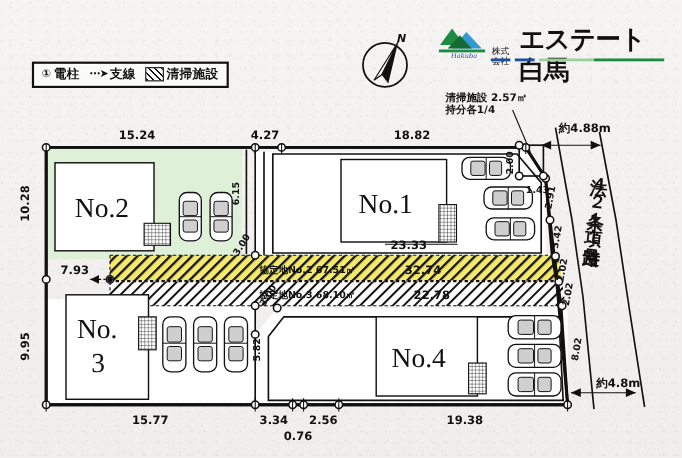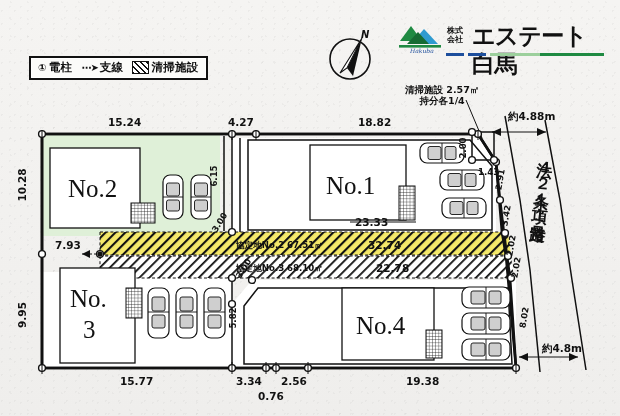--- a/index.html
+++ b/index.html
@@ -40,38 +40,38 @@
     background:repeating-linear-gradient(45deg,#111 0 1.4px,#fff 1.4px 4.2px);
   }
 
   
   .compass{position:absolute;left:327px;top:26px;width:52px;height:56px;}
 
   
   .logo{position:absolute;left:398px;top:22px;width:208px;height:40px;}
   .logo-mark{position:absolute;left:0;top:2px;width:46px;height:30px;}
   .logo-kk{
-    position:absolute;left:49px;top:4px;
-    font-family:"DejaVu Sans","Liberation Sans",sans-serif;
-    font-size:8px;font-weight:700;line-height:9px;color:#111;letter-spacing:0;
+    position:absolute;left:49px;top:20px;
+    font-family:"DejaVu Sans","Liberation Sans",sans-serif;
+    font-size:8px;font-weight:400;line-height:9px;color:#111;letter-spacing:0;
   }
   .logo-name{
     position:absolute;left:74px;top:0px;
     font-family:"DejaVu Sans","Liberation Sans",sans-serif;
     font-size:24px;font-weight:700;color:#111;
     letter-spacing:-.5px;line-height:28px;
     transform:scaleX(.96);transform-origin:left top;
   }
   .logo-rule{position:absolute;left:48px;top:31px;width:158px;height:3px;}
 
   
   .facility{
     position:absolute;left:405px;top:84px;
     font-family:"DejaVu Sans","Liberation Sans",sans-serif;
-    font-size:9.5px;font-weight:700;color:#111;line-height:11px;text-align:center;
+    font-size:9.5px;font-weight:700;color:#111;line-height:11px;text-align:left;
   }
 
   
   svg#plan{position:absolute;left:0;top:0;}
 
   .lotfill{fill:#dff0d8;}
   .bld{fill:#ffffff;stroke:#111;stroke-width:1.3;}
   .thick{fill:none;stroke:#111;stroke-width:2.6;}
   .med{fill:none;stroke:#111;stroke-width:1.5;}
   .thin{fill:none;stroke:#111;stroke-width:1;}

